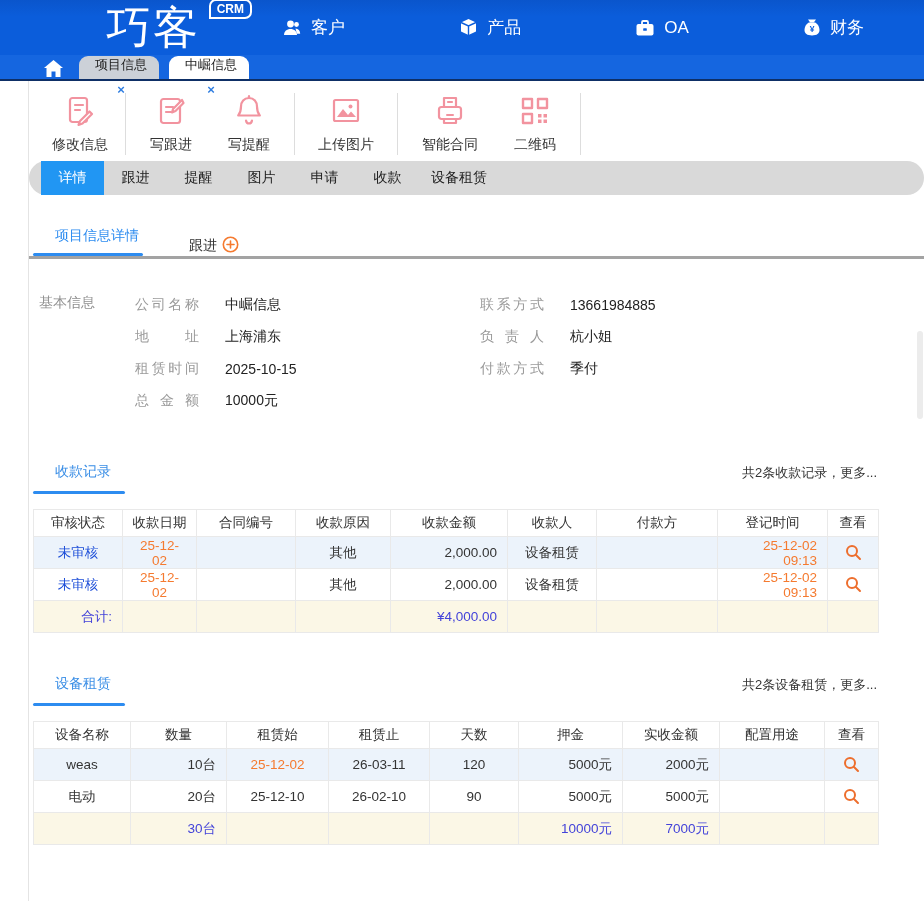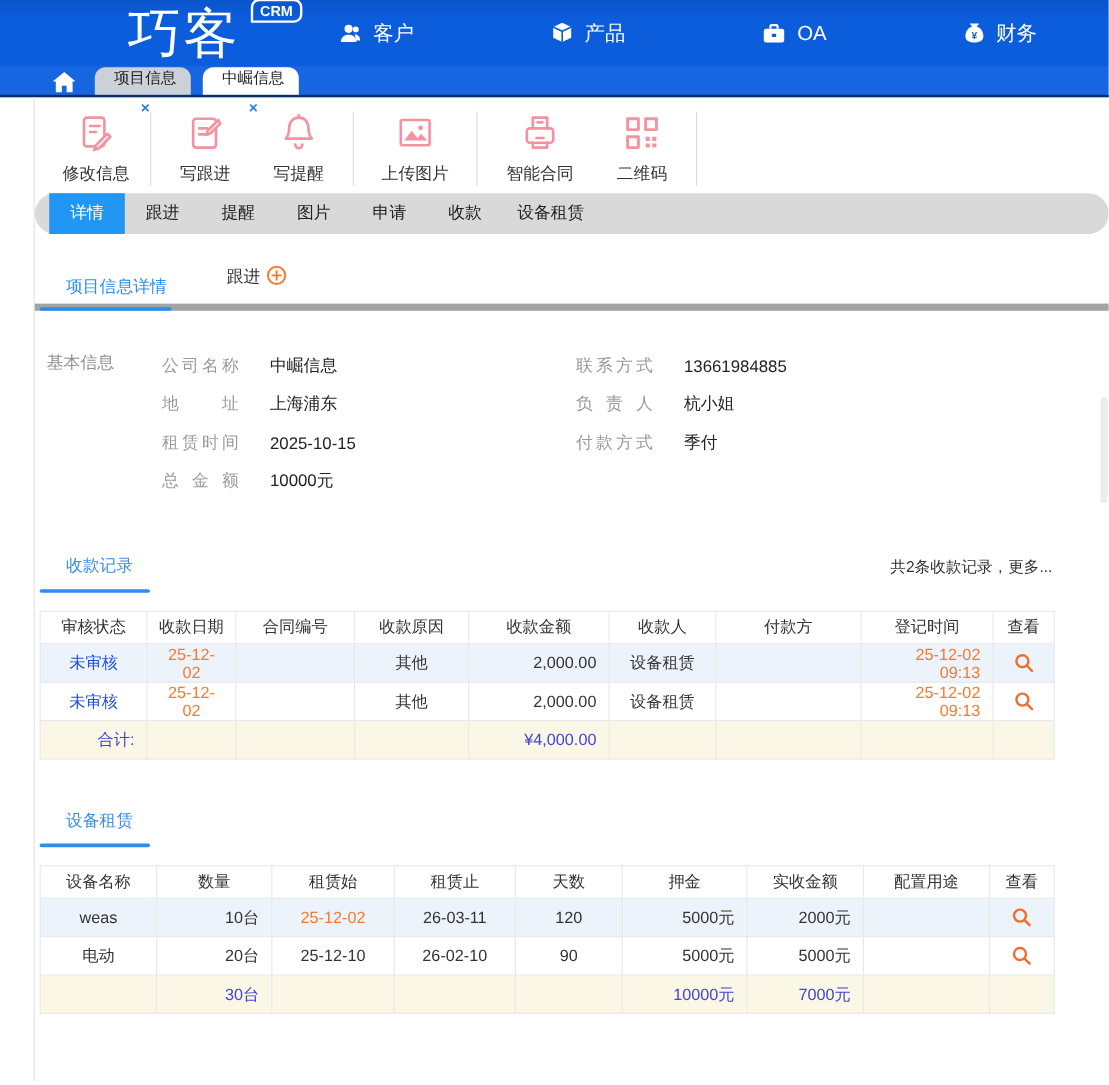--- a/index.html
+++ b/index.html
@@ -39,22 +39,22 @@
   .tool-sep { width:1px; background:#ddd; margin:4px 6px 6px 6px; }
   .tool-btn svg { display:block; }
 
   
   .strip { height:34px; background:#d9d9d9; display:flex; align-items:stretch; padding-left:12px;border-radius:17px; }
   .strip-tab { min-width:63px; padding:0 12px; display:flex; align-items:center; justify-content:center;
     font-size:14px; color:#222; cursor:pointer; }
   .strip-tab.active { background:#2196f3; color:#fff; }
 
   
-  .subtabs { margin-top:26px; height:38px; border-bottom:6px solid #a3a3a3;
-    display:flex; align-items:flex-start; }
+  .subtabs { margin-top:26px; height:38px; border-bottom:3px solid #a3a3a3;
+    display:flex; align-items:flex-end; }
   .subtab-active { color:#2d8cf0; font-size:14px; height:38px; line-height:34px;
     padding:0 18px 0 26px; position:relative; cursor:pointer; }
   .subtab-active::after { content:""; position:absolute; left:4px; bottom:0; right:14px;
     height:3px; background:#2d8cf0; border-radius:2px; }
   .subtab-follow { margin-left:32px; font-size:14px; color:#333; display:flex;
     align-items:center; gap:5px; cursor:pointer; }
 
   
   .info { margin-top:30px; position:relative; font-size:14px; height:132px; }
   .info-section-label { position:absolute; left:10px; top:5px; color:#8f8f8f; }
@@ -371,20 +371,21 @@
         <td></td>
           <td></td>
           <td></td>
           <td></td>
       </tr>
     </tbody>
   </table>
 
   <div class="sec-head">
     <div class="sec-title">设备租赁</div>
+    <div class="sec-summary"><span class="more">共2条设备租赁，更多...</span></div>
   </div>
   <table>
     <colgroup>
         <col style="width:97px">
         <col style="width:96px">
         <col style="width:102px">
         <col style="width:101px">
         <col style="width:89px">
         <col style="width:104px">
         <col style="width:97px">

